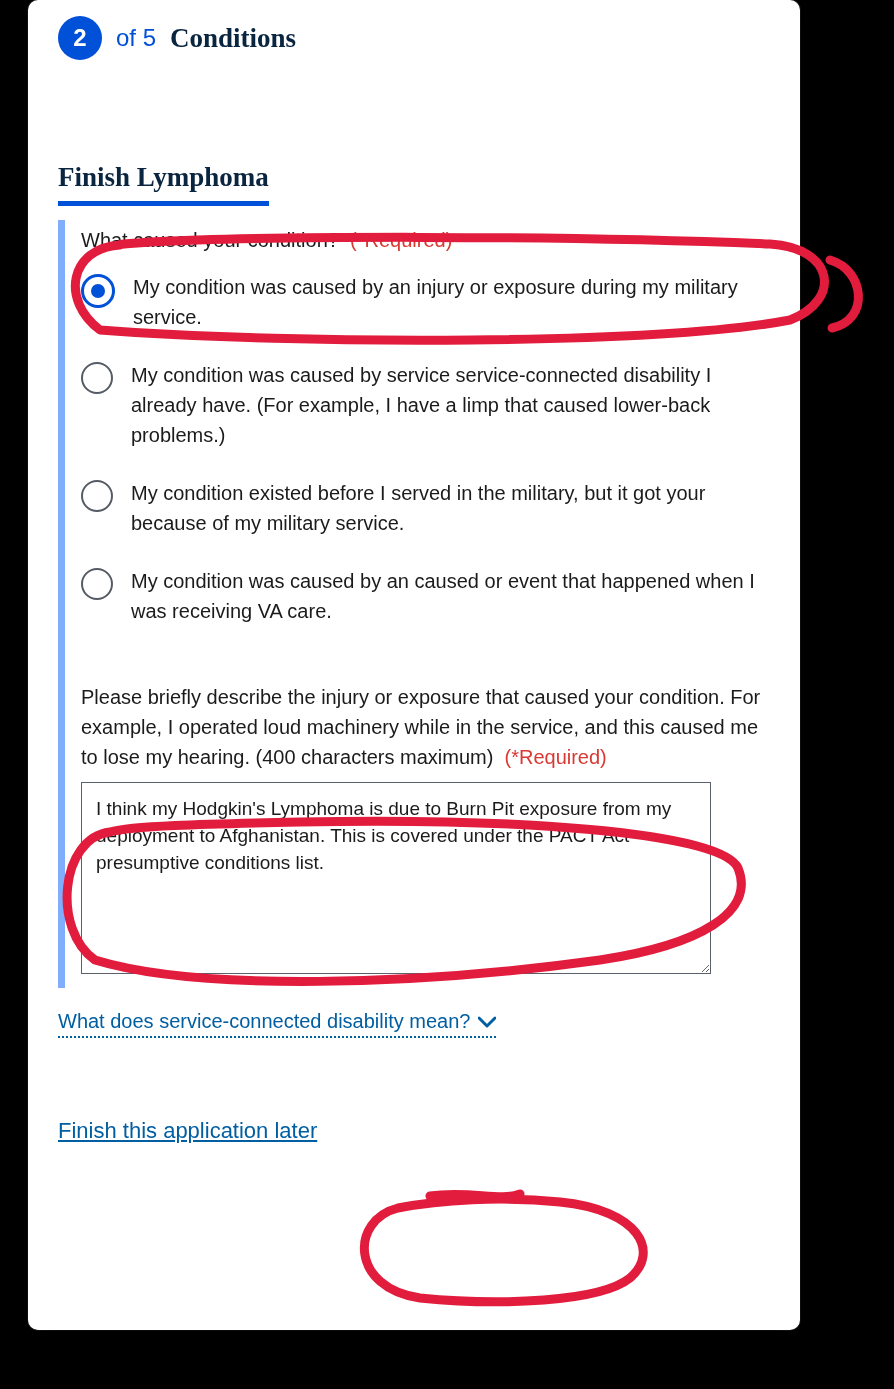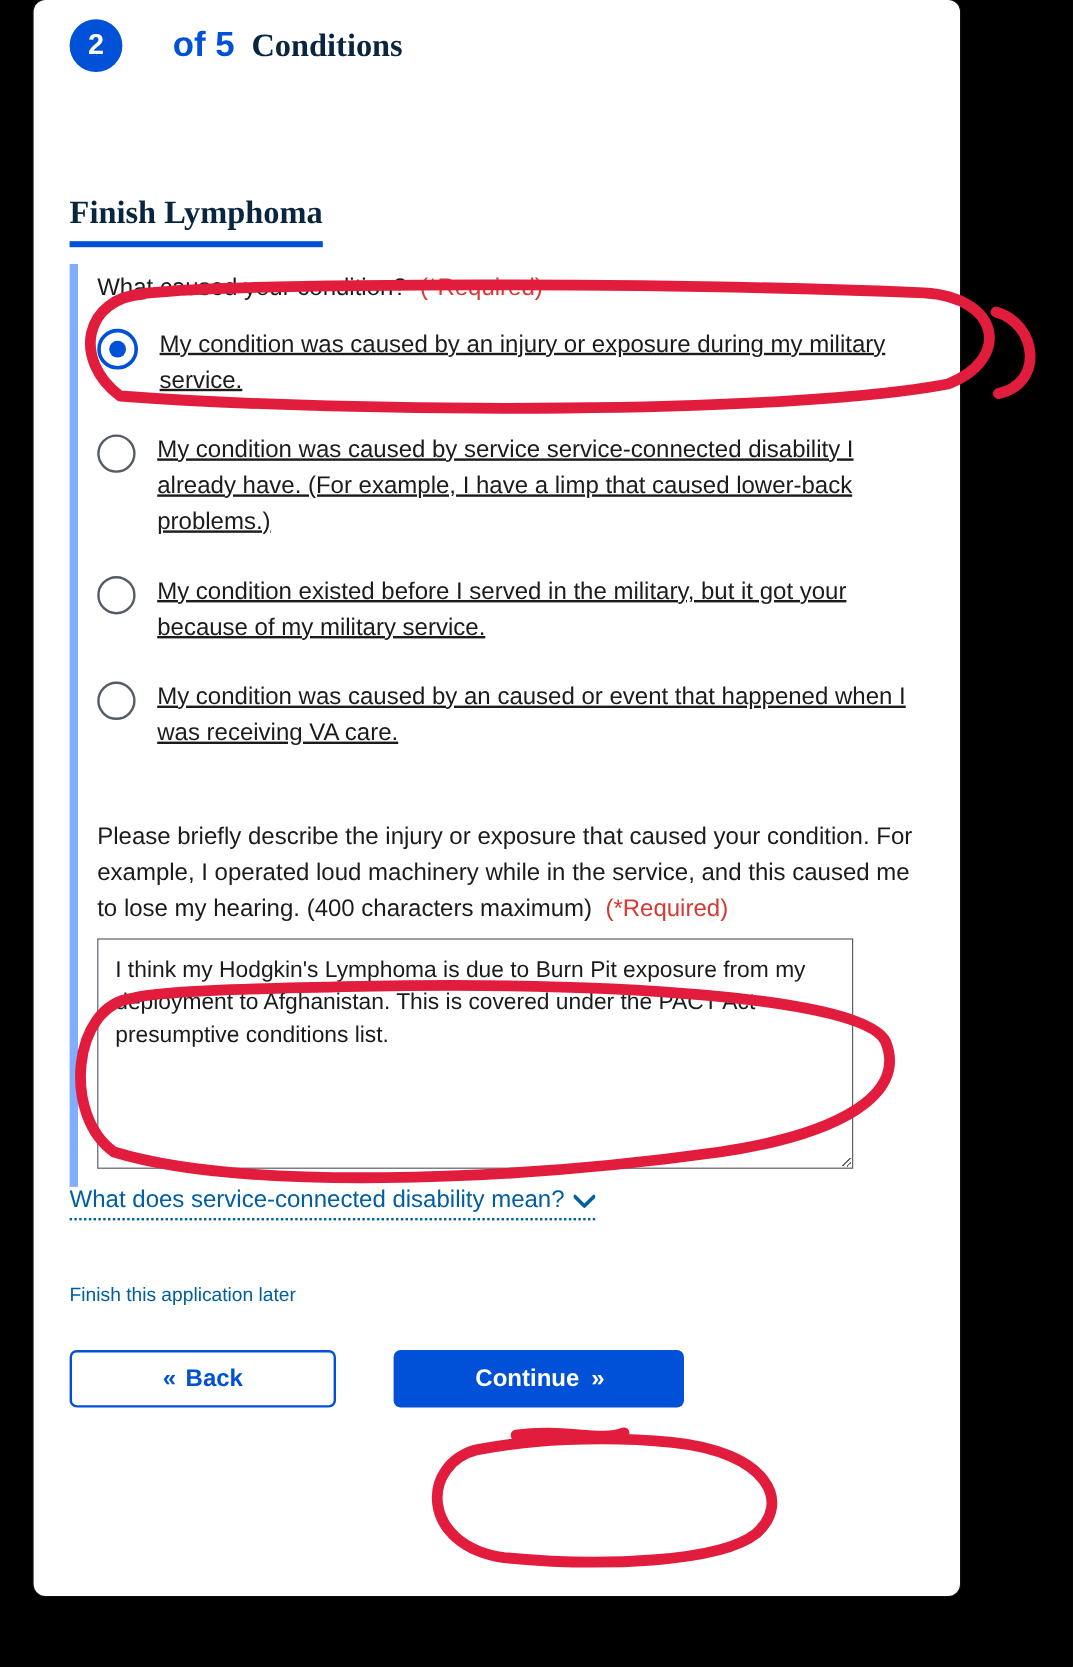--- a/index.html
+++ b/index.html
@@ -20,53 +20,53 @@
     position:absolute;left:28px;top:0;width:772px;height:1330px;
     background:#fff;border-radius:10px;box-sizing:border-box;
     padding:10px 30px 30px 30px;
     box-shadow:0 8px 32px rgba(0,0,0,.55),0 0 0 1px rgba(80,80,80,.25);
   }
   .step-row{display:flex;align-items:center;gap:14px;margin-top:6px;}
   .step-badge{
     width:44px;height:44px;border-radius:50%;background:var(--blue);
     color:#fff;font-weight:700;display:flex;align-items:center;justify-content:center;font-size:24px;
   }
-  .step-of{color:var(--blue);font-weight:700;font-size:29px;margin-left:28px;}
+  .step-of{color:var(--blue);font-weight:400;font-size:24px;}
   .step-title{color:var(--blue-navy);font-weight:700;font-size:27px;font-family:Liberation Serif, serif;}
   .section-title{
     font-family:Georgia,"Times New Roman",serif;
     color:var(--blue-navy);font-weight:700;font-size:27px;
     margin-top:102px;display:inline-block;
     padding-bottom:8px;border-bottom:5px solid var(--blue);
   }
   .form-region{border-left:7px solid var(--light-blue);margin-top:14px;padding:6px 0 10px 16px;}
   .legend{font-size:20px;line-height:28px;}
   .req{color:var(--red);white-space:nowrap;}
   .radios{margin-top:18px;display:flex;flex-direction:column;gap:28px;}
-  .radio-item{display:flex;align-items:flex-start;gap:18px;cursor:pointer;text-decoration:underline;}
+  .radio-item{display:flex;align-items:flex-start;gap:18px;cursor:pointer;}
   .radio-ctrl{
     flex:0 0 28px;width:28px;height:28px;border:2px solid var(--grey);border-radius:50%;
     display:flex;align-items:center;justify-content:center;margin-top:2px;background:#fff;
   }
   .radio-ctrl.checked{border-color:var(--blue);border-width:3px;}
   .radio-dot{width:14px;height:14px;border-radius:50%;background:var(--blue);}
   .radio-label{font-size:20px;line-height:30px;}
   .prompt{font-size:20px;line-height:30px;margin-top:56px;}
   .ta{
     margin-top:10px;width:630px;height:192px;resize:both;
     border:1px solid var(--border);font-family:inherit;font-size:19px;line-height:27px;
     padding:12px 14px;box-sizing:border-box;color:var(--text);
   }
   .expander{
     display:inline-flex;align-items:center;gap:8px;color:var(--blue-link);font-size:20px;
-    border-bottom:2px dotted var(--blue-link);padding-bottom:3px;cursor:pointer;
+    border-bottom:2px dotted var(--blue-link);margin-top:22px;padding-bottom:3px;cursor:pointer;
   }
   .chev-down{display:inline-block;}
   .chev-down svg{display:block;}
-  .finish-link{color:var(--blue-link);font-size:16px;display:inline-block;margin-top:54px;cursor:pointer;}
+  .finish-link{color:var(--blue-link);font-size:22px;text-decoration:underline;display:inline-block;margin-top:80px;cursor:pointer;}
   .btn-row{display:flex;gap:48px;margin-top:36px;}
   .btn{
     font-weight:700;font-size:20px;display:flex;align-items:center;justify-content:center;gap:10px;
     height:48px;border-radius:6px;cursor:pointer;box-sizing:border-box;
   }
   .btn-back{
     width:222px;border:2px solid var(--blue);color:var(--blue);background:#fff;
   }
   .btn-continue{
     width:242px;background:var(--blue);color:#fff;border:none;
@@ -138,30 +138,20 @@
       <span class="chev-down">
         <svg width="18" height="12" viewBox="0 0 18 12">
             <path d="M1 2 L9 10 L17 2" fill="none" stroke="#005ea2" stroke-width="3" stroke-linecap="round" stroke-linejoin="round"></path>
           </svg>
       </span>
     </div>
 
     <br>
     <a class="finish-link">Finish this application later</a>
 
-    <div class="btn-row">
-      <button class="btn btn-back">
-        <span class="glyph">«</span>
-        <span>Back</span>
-      </button>
-      <button class="btn btn-continue">
-        <span>Continue</span>
-        <span class="glyph">»</span>
-      </button>
-    </div>
 
   </div>
 
   <div class="annot">
     <svg viewBox="0 0 894 1389">
 
       <path d="M120 245 C 70 248, 60 300, 100 330 C 300 345, 660 345, 790 320 C 842 300, 835 248, 770 244 C 550 235, 260 236, 150 242 C 128 244, 118 244, 120 245"></path>
 
       <path d="M830 260 C 865 270, 870 320, 832 328"></path>
 

